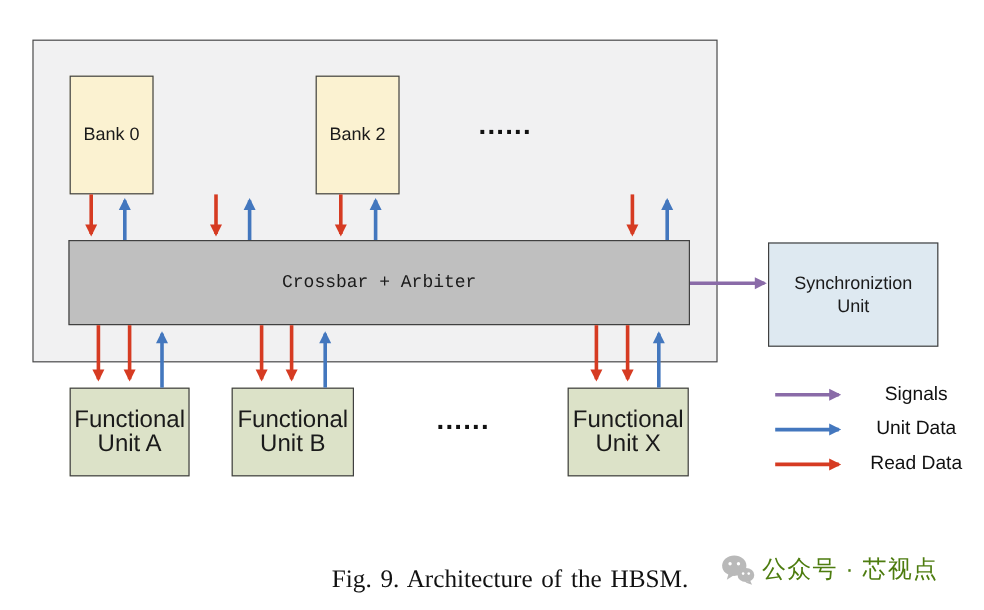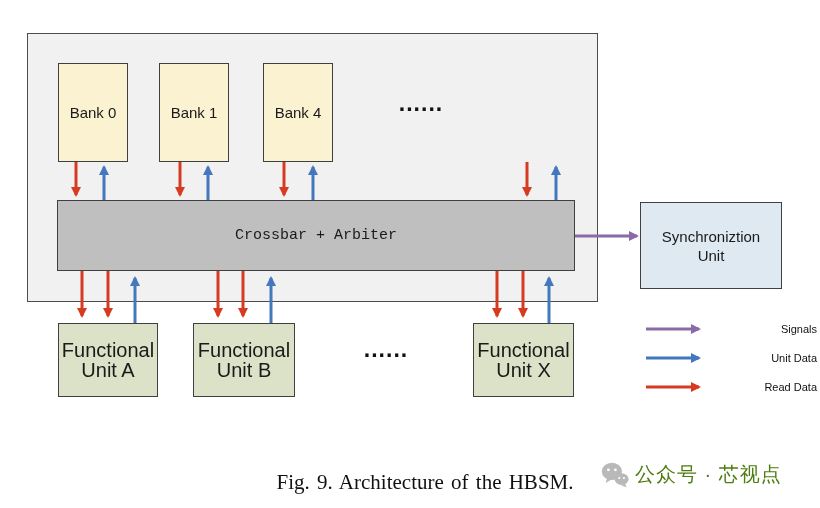--- a/index.html
+++ b/index.html
@@ -66,21 +66,21 @@
 
   
   #arrows{left:0;top:0;width:820px;height:508px;pointer-events:none;}
 
   
   .legend-row{
     left:645px;width:172px;height:20px;
     display:flex;align-items:center;
   }
   .legend-row svg{flex:0 0 65px;}
-  .legend-label{flex:1;text-align:right;font-size:11px;color:#111;}
+  .legend-label{flex:1;text-align:center;font-size:16px;color:#111;}
   #legend-signals{top:319px;}
   #legend-write{top:348px;}
   #legend-read{top:377px;}
 
   
   #caption{
     left:30px;top:468px;width:790px;height:28px;
     font-family:"Liberation Serif","DejaVu Serif",serif;
     font-size:21px;line-height:28px;text-align:center;color:#111;
     word-spacing:2px;
@@ -98,25 +98,22 @@
 </head>
 <body>
 
 <div id="stage">
 
   <div id="outer-box" class="abs"></div>
 
   <div id="bank-0" class="abs bank">
     <span>Bank 0</span>
   </div>
-  <div id="bank-1" class="abs bank">
-    <span>Bank 1</span>
-  </div>
   <div id="bank-2" class="abs bank">
-    <span>Bank 4</span>
+    <span>Bank 2</span>
   </div>
   <div id="banks-ellipsis" class="abs ellipsis">
     <span>......</span>
   </div>
 
   <div id="crossbar" class="abs">
     <span>Crossbar + Arbiter</span>
   </div>
 
   <div id="sync-unit" class="abs">

